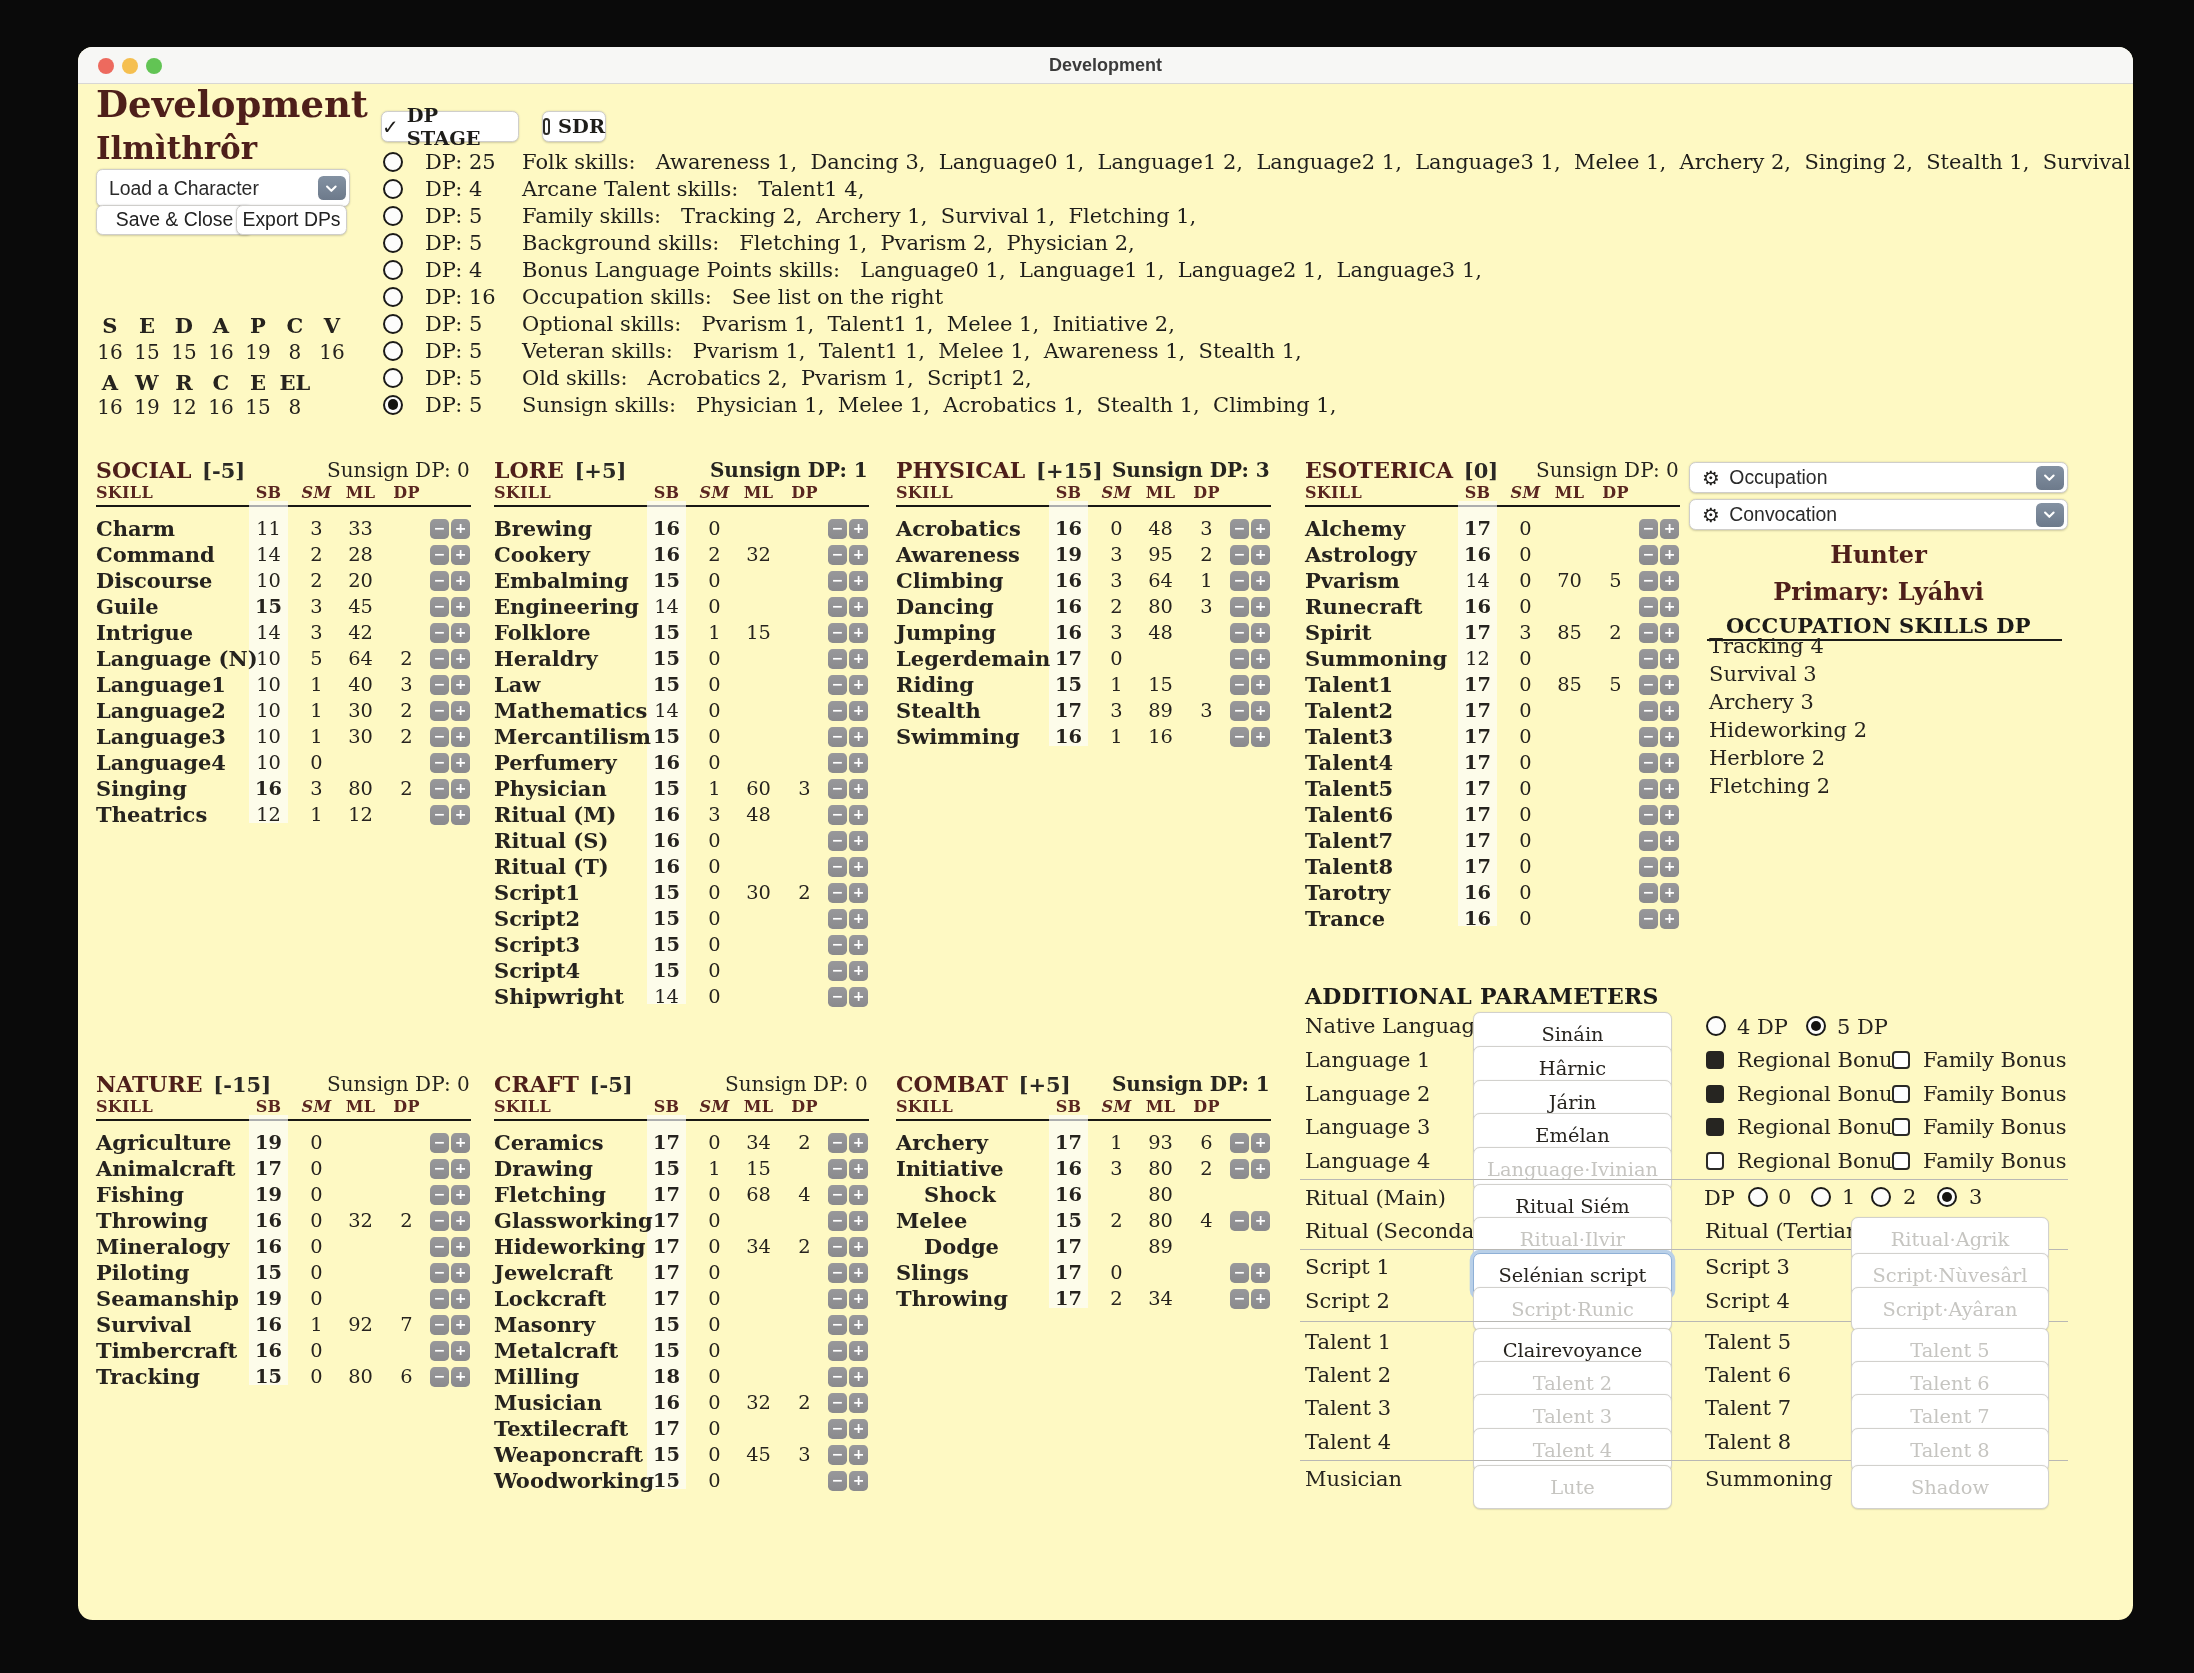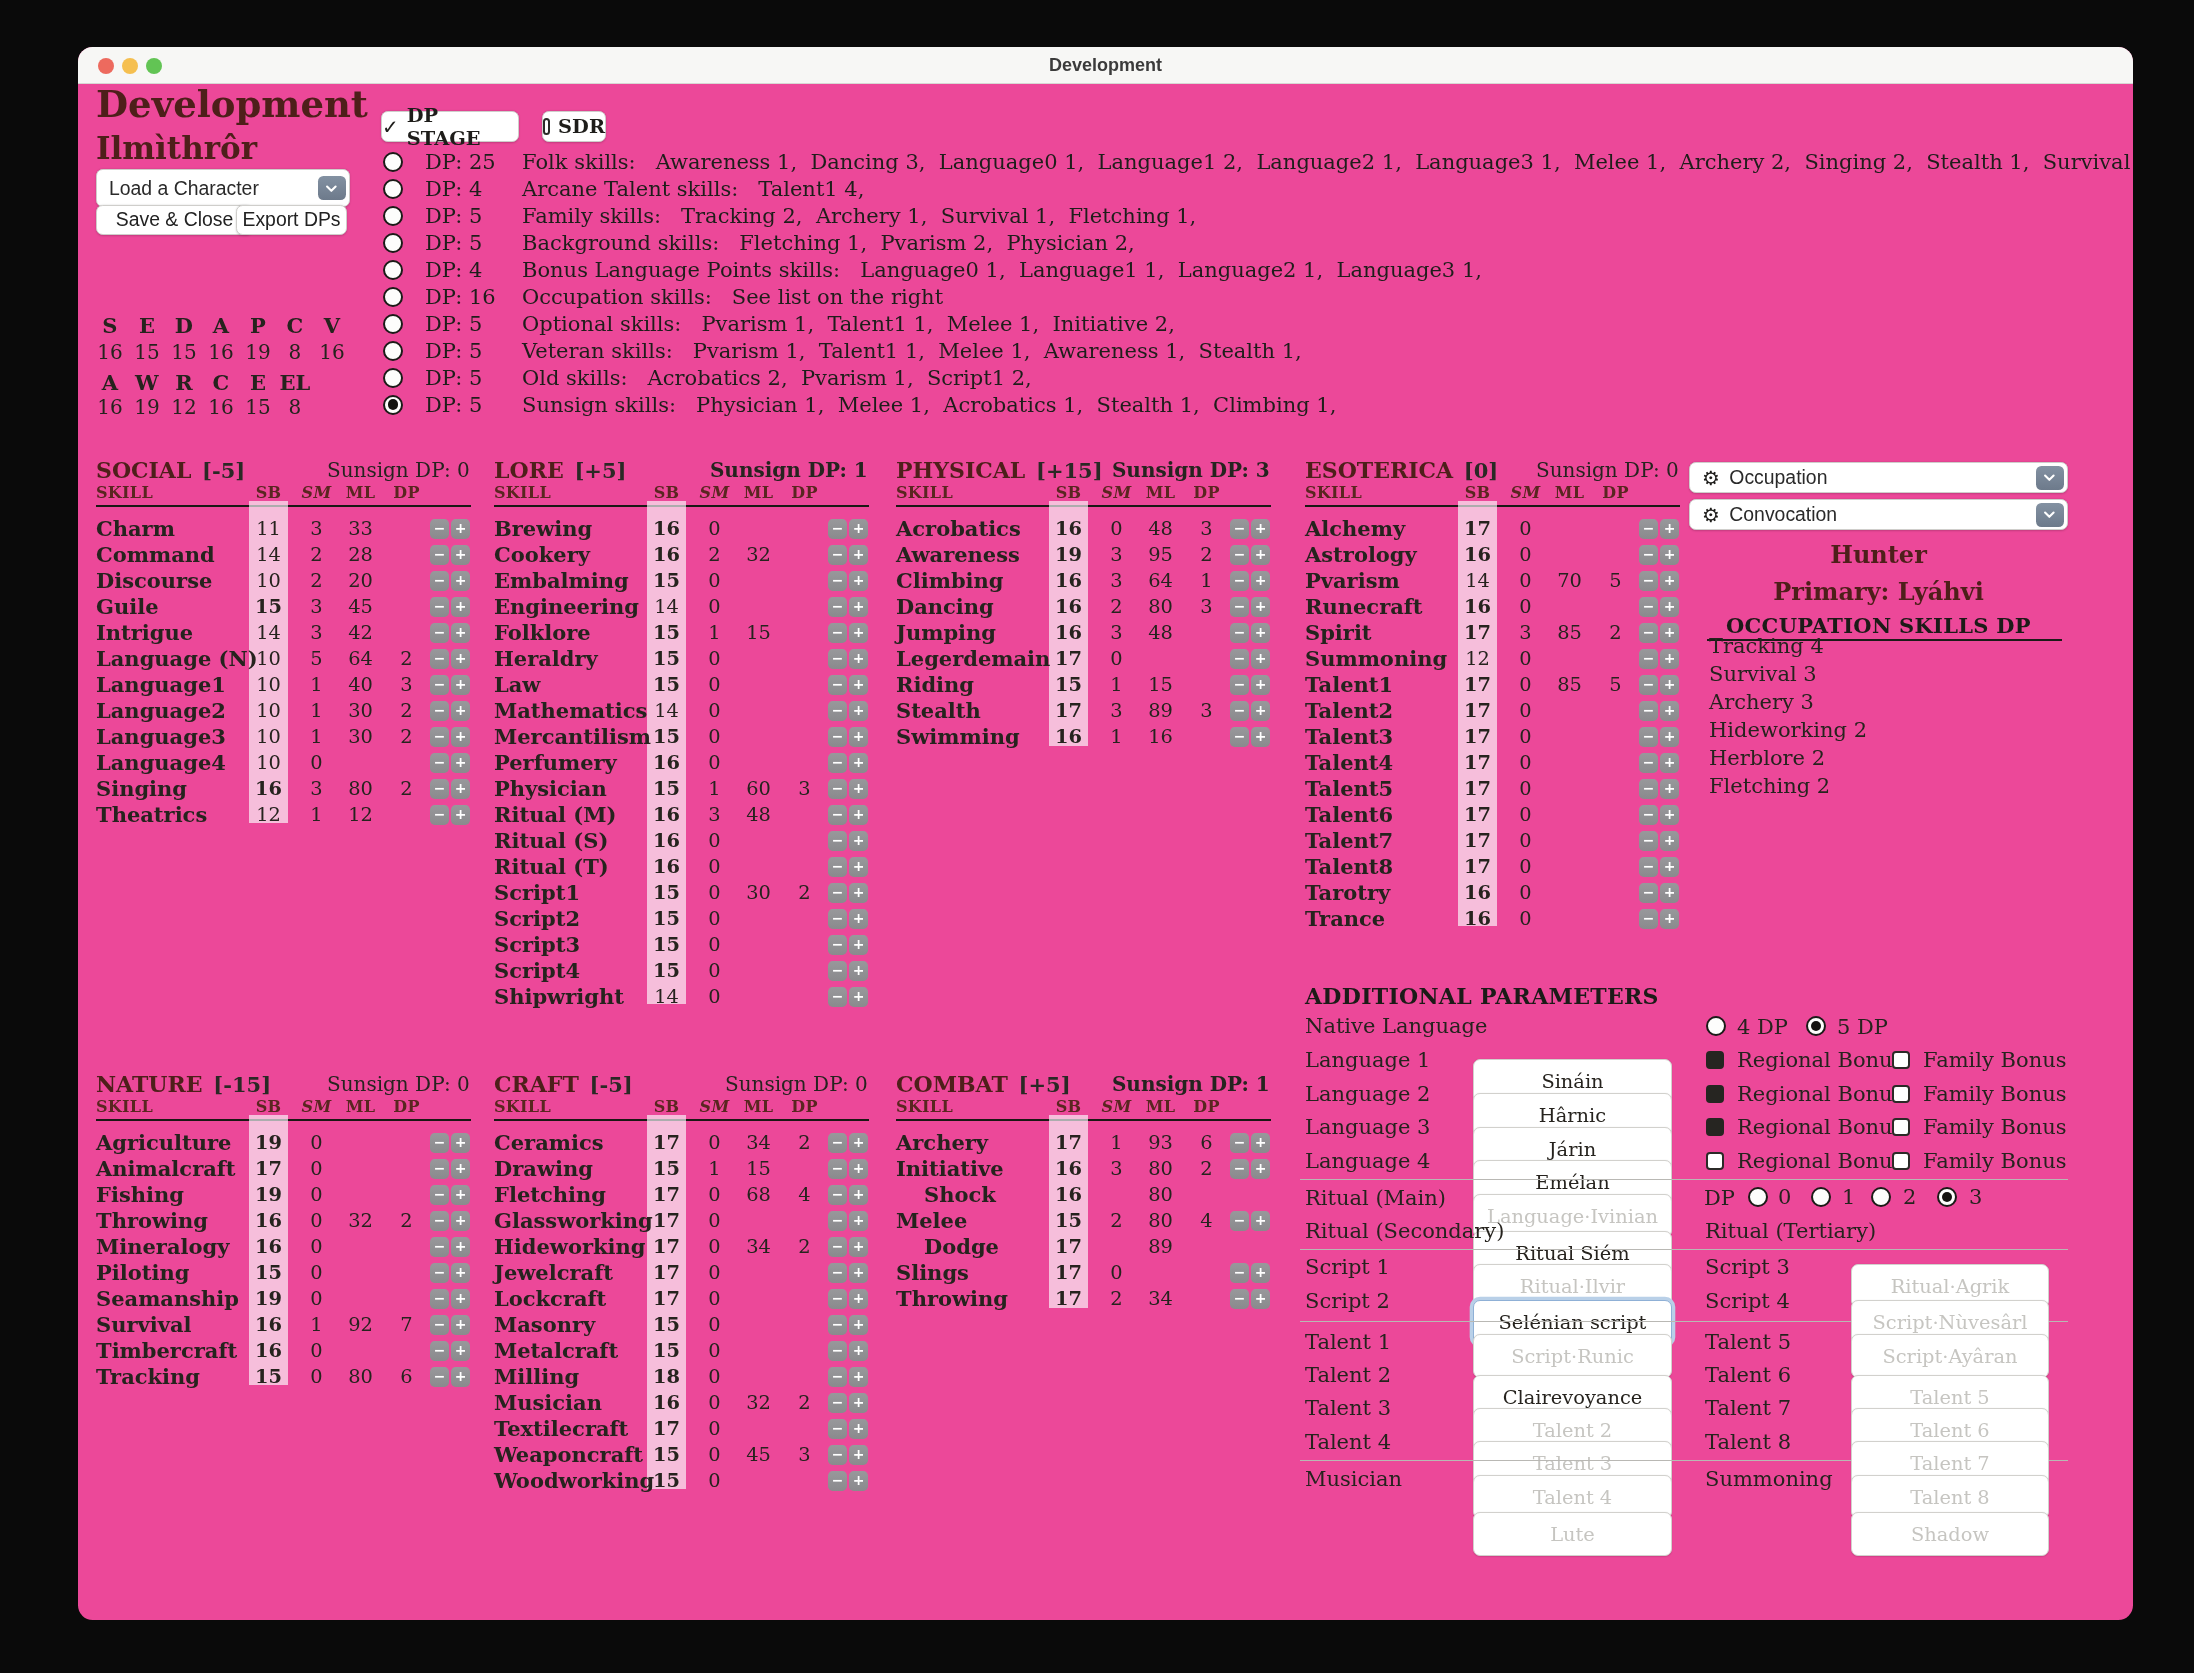--- a/index.html
+++ b/index.html
@@ -1,18 +1,18 @@
 <!DOCTYPE html>
 <html style="font-size:10.7px"><head>
 <meta charset="utf-8">
 <style>
   * { margin:0; padding:0; box-sizing:border-box; }
   html,body { width:2194px; height:1673px; background:#0a0a0a; font-family:"DejaVu Serif", serif; }
   .window { position:absolute; left:78px; top:47px; width:2055px; height:1573px;
-            background:#ec4899; border-radius:14.7px; overflow:hidden; }
+            background:#fef9c3; border-radius:14.7px; overflow:hidden; }
   
   .titlebar { position:absolute; left:0; top:0; width:100%; height:37px; background:#f7f7f5;
               border-bottom:1.3px solid #d8d7d4; }
   .tl { position:absolute; top:10.7px; width:16px; height:16px; border-radius:50%; }
   .tl.red { left:20px; background:#ed6a5e; }
   .tl.yellow { left:44px; background:#f5bf4f; }
   .tl.green { left:68px; background:#62c454; }
   .tb-title { position:absolute; left:0; right:0; top:0; height:37px; line-height:37px; text-align:center;
               font-family:"Liberation Sans", sans-serif; font-weight:bold; font-size:18px; color:#3b3b3b; }
   
@@ -80,21 +80,21 @@
   .occ-primary { font-size:24px; font-weight:bold; color:#4e1f1a; }
   .occ-heading { font-size:21px; font-weight:bold; color:#1c1b18; letter-spacing:0.3px; }
   .occ-underline { position:absolute; left:1629px; width:355px; height:2px; background:#1c1b18; }
   #occ-list { position:absolute; left:1631px; font-size:21px; line-height:28px; color:#26231e; }
   
   .ap-title { position:absolute; left:1227px; top:936px; font-size:22px; font-weight:bold; color:#1c1b18;
               letter-spacing:0.3px; }
   .ap-label { position:absolute; font-size:21px; color:#26231e; line-height:28px; white-space:nowrap; }
   .ap-input { position:absolute; width:199px; height:44px; background:#fff; border:0.7px solid #d2d1cd;
               border-radius:7px; box-shadow:0 0.7px 1.3px rgba(0,0,0,.12); font-size:19.4px;
-              display:flex; align-items:center; justify-content:center; color:#26231e; white-space:nowrap;margin-top:47px; }
+              display:flex; align-items:center; justify-content:center; color:#26231e; white-space:nowrap; }
   .ap-input.ph { color:#c6c5c1; }
   .ap-input.focus { border:1.3px solid #8fb0d6; box-shadow:0 0 0 3.3px #b9d0e8; }
   .ap-div { position:absolute; left:1222px; width:768px; height:1.3px; background:#b9b8b4; }
   .chk { position:absolute; width:18px; height:18px; border:2px solid #2b2a27; border-radius:4px; background:#fff; }
   .chk.on { background:#262521; border-color:#262521; }
   .ap-opt-label { position:absolute; font-size:21px; color:#26231e; line-height:23px; white-space:nowrap; }
   .ap-radio { position:absolute; }
 </style>
 </head>
 <body>

